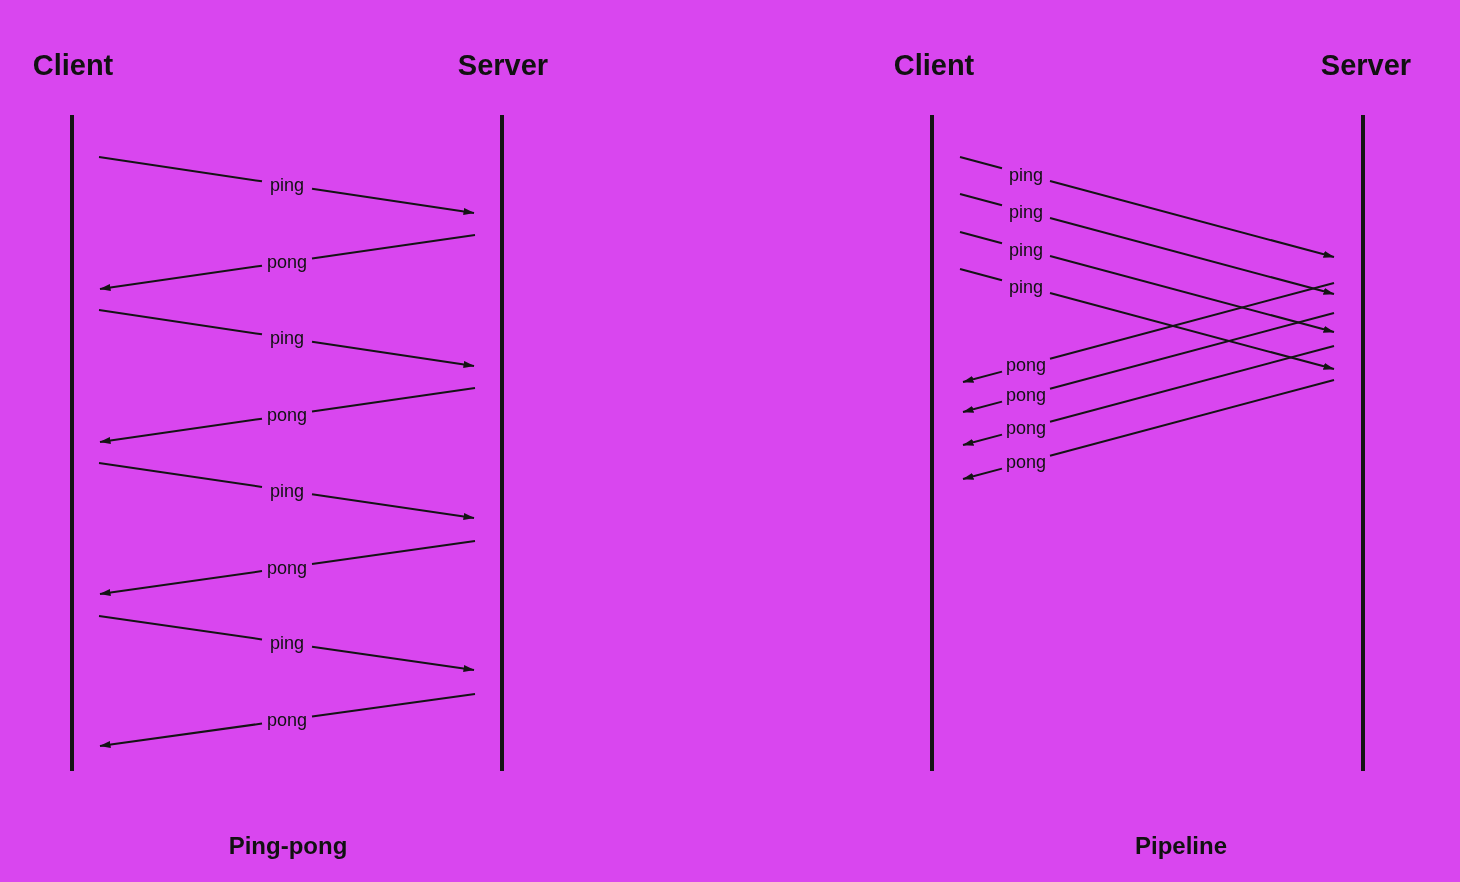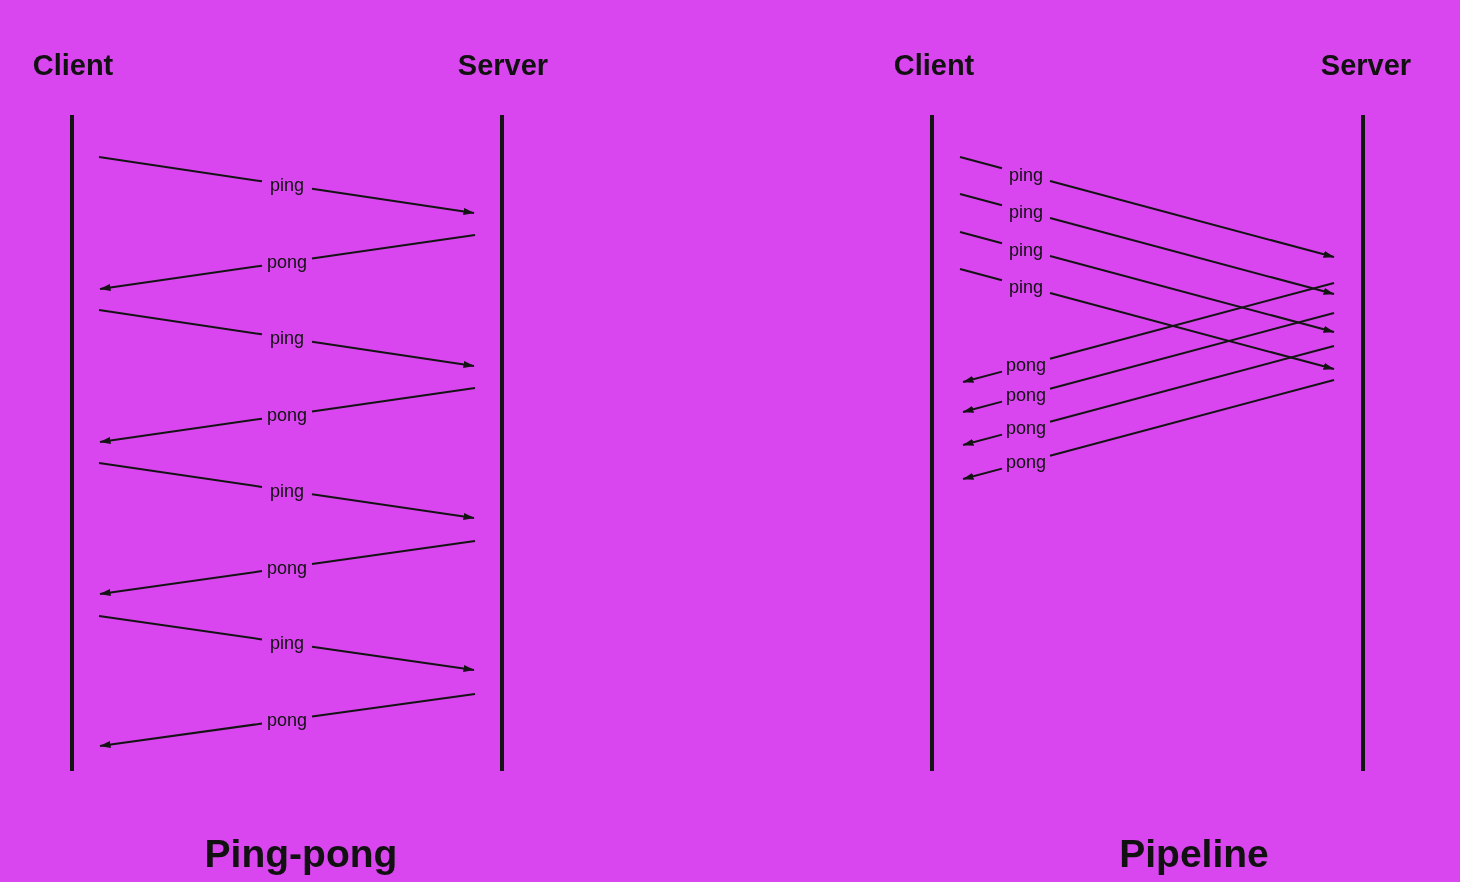--- a/index.html
+++ b/index.html
@@ -27,26 +27,25 @@
     font-size: 29px;
     font-weight: bold;
     color: #111;
     white-space: nowrap;
     line-height: 1;
   }
   .diagram-title {
     position: absolute;
     top: 834px;
     transform: translateX(-50%);
-    font-size: 39px;
+    font-size: 24px;
     font-weight: bold;
     color: #111;
     white-space: nowrap;
     line-height: 1;
-    margin-left: 13px;
   }
   .al-0c { left: 73px; }
   .al-0s { left: 503px; }
   .al-1c { left: 934px; }
   .al-1s { left: 1366px; }
   .ti-0  { left: 288px; }
   .ti-1  { left: 1181px; }
 </style>
 </head>
 <body>

